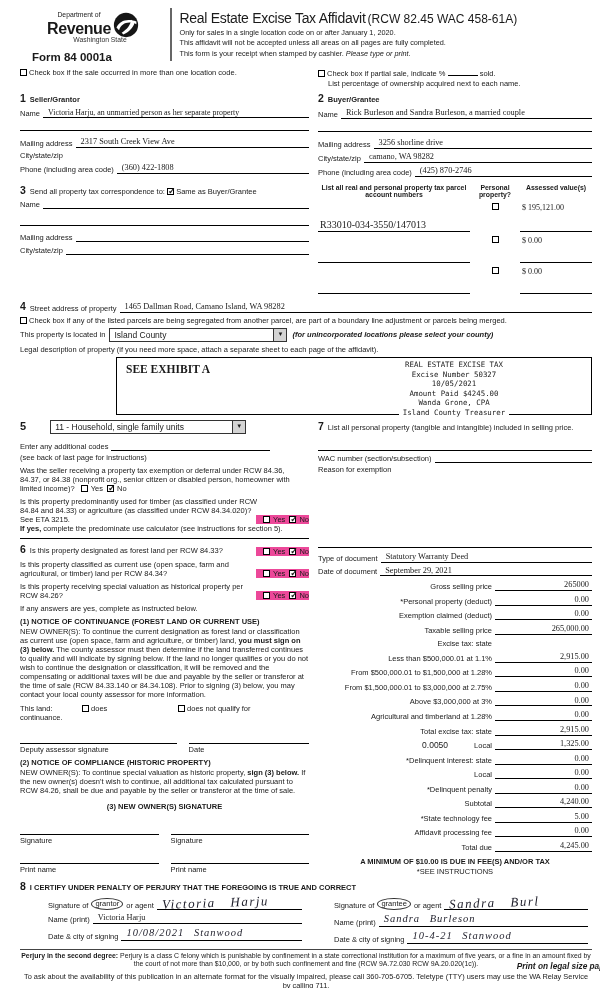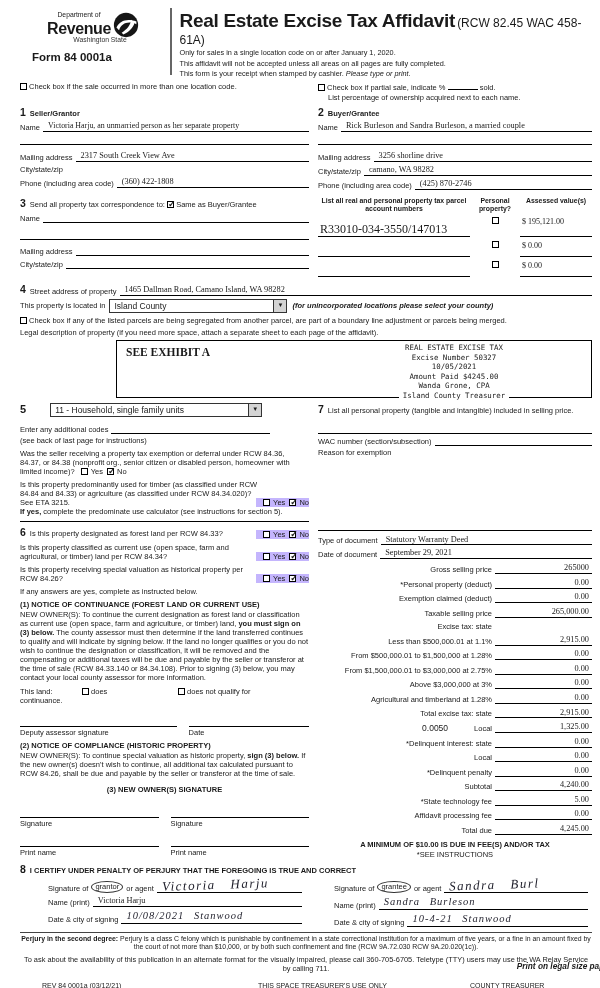--- a/index.html
+++ b/index.html
@@ -14,54 +14,54 @@
   .hdr { display: flex; }
   .hdr-left { width: 146px; text-align: center; padding-top: 3px; position: relative; }
   .dept { font-size: 6.8px; margin-left: -28px; }
   .brand-row { display: flex; justify-content: center; align-items: center; margin-top: -1px; }
   .brand { font-weight: bold; font-size: 16px; letter-spacing: -0.4px; }
   .logo { margin-left: 2px; margin-top: -6px; }
   .state { font-size: 6.8px; color: #333; margin-top: -2px; margin-left: 14px; }
   .form-no { font-weight: bold; font-size: 11.5px; margin-top: 7px; text-align: left; margin-left: 12px; }
   .hdr-div { width: 1.5px; background: #666; margin: 0 8px 4px 4px; }
   .hdr-right { flex: 1; padding-top: 2px; }
-  .title { font-weight: bold; font-size: 19px; letter-spacing: -0.3px; }
+  .title { font-weight: normal; font-size: 14px; letter-spacing: -0.3px; }
   .title-ref { font-size: 12px; }
   .hdr-note { font-size: 7.3px; line-height: 1.3; margin-top: 1px; }
 
   
   .cb { display: inline-block; width: 7px; height: 7px; border: 1px solid #000; background: #fff;
         vertical-align: -1px; position: relative; flex: none; }
   .cb.on::after { content: "\2713"; position: absolute; left: 0px; top: -3px; font-size: 9px; font-weight: bold; }
   .frow { display: flex; align-items: flex-end; margin-top: 3px; }
   .flabel { white-space: nowrap; margin-right: 3px; }
   .ffill { flex: 1; border-bottom: 1px solid #000; min-height: 10px;
            font-family: "Liberation Serif", serif; font-size: 8.3px; padding: 0 2px 0 5px; }
   .secno { font-weight: bold; font-size: 10.5px; margin-right: 4px; }
   .sectitle { font-weight: bold; font-size: 7.5px; }
   .yn { white-space: nowrap; }
   .yn .cb { margin: 0 1px 0 4px; }
   .q { position: relative; margin-top: 4px; padding-right: 2px; }
-  .yn-abs { position: absolute; right: 0; bottom: 0; background: #c4b5fd; padding-left: 3px; }
+  .yn-abs { position: absolute; right: 0; bottom: 0; background: #ec4899; padding-left: 3px; }
   .two-col { display: flex; }
   .col-l { width: 289px; flex: none; }
   .col-r { flex: 1; margin-left: 9px; }
 
   
   .cbrow { display: flex; margin-top: 3px; }
   .cbrow .half-l { width: 289px; flex: none; }
   .cbrow .half-r { flex: 1; margin-left: 9px; }
   .pct-fill { display: inline-block; width: 30px; border-bottom: 1px solid #000; height: 8px; }
   .own-note { margin-left: 10px; margin-top: 1px; }
 
   
   .ptable { display: grid; grid-template-columns: 1fr 40px 72px; column-gap: 5px; font-size: 6.9px; }
   .pth { font-weight: bold; text-align: center; line-height: 1.15; }
-  .pcell { border-bottom: 1px solid #000; min-height: 11px; margin-top: 9px;
-           font-family: "Liberation Serif", serif; font-size: 12px; padding-left: 2px; }
+  .pcell { border-bottom: 1px solid #000; min-height: 11px; margin-top: 20px;
+           font-family: "Liberation Serif", serif; font-size: 10px; padding-left: 2px; }
   .pcb { text-align: center; margin-top: 4px; }
   .pval { border-bottom: 1px solid #000; min-height: 11px; margin-top: 4px;
           font-family: "Liberation Serif", serif; font-size: 8px; padding-left: 2px; }
 
   
   .dd { display: inline-flex; align-items: stretch; border: 1.2px solid #333; background: #fff; height: 14px; vertical-align: middle; }
   .dd-val { padding: 1px 4px 0 4px; font-size: 8.5px; }
   .dd-btn { width: 13px; background: #d4d4d4; border-left: 1px solid #333; display: flex;
             align-items: center; justify-content: center; font-size: 6px; }
 
@@ -255,31 +255,31 @@
       </div>
     </div>
   </div>
 
   <div style="margin-top:6px;">
     <div class="frow" style="margin-top:0;">
       <span class="secno">4</span>
       <span class="flabel">Street address of property</span>
       <span class="ffill">1465 Dallman Road, Camano Island, WA 98282</span>
     </div>
+    <div style="margin-top:3px;">
+      <span class="cb"></span>
+      <span>Check box if any of the listed parcels are being segregated from another parcel, are part of a boundary line adjustment or parcels being merged.</span>
+    </div>
     <div style="margin-top:3px; display:flex; align-items:center;">
       <span>This property is located in</span>
       <span class="dd" style="width:178px; margin-left:4px;">
         <span class="dd-val" style="flex:1;">Island County</span>
         <span class="dd-btn">▼</span>
       </span>
       <span class="bold" style="font-style:italic; margin-left:5px;">(for unincorporated locations please select your county)</span>
-    </div>
-    <div style="margin-top:3px;">
-      <span class="cb"></span>
-      <span>Check box if any of the listed parcels are being segregated from another parcel, are part of a boundary line adjustment or parcels being merged.</span>
     </div>
     <div style="margin-top:3px;">Legal description of property (if you need more space, attach a separate sheet to each page of the affidavit).</div>
 
     <div class="exhibit-box">
       <div class="exhibit-label">SEE EXHIBIT A</div>
       <div class="stamp">
         <div><span>REAL ESTATE EXCISE TAX</span></div>
         <div><span>Excise Number 50327</span></div>
         <div><span>10/05/2021</span></div>
         <div><span>Amount Paid $4245.00</span></div>
@@ -288,21 +288,21 @@
       </div>
     </div>
   </div>
 
   <div class="main two-col">
 
     <div class="col-l">
       <div class="sec5">
         <div class="sec5-head">
           <span class="secno">5</span>
-          <span class="dd" style="width:212px;">
+          <span class="dd" style="width:196px;">
             <span class="dd-val" style="flex:1;">11 - Household, single family units</span>
             <span class="dd-btn">▼</span>
           </span>
         </div>
         <div class="frow" style="margin-top:7px; width:250px;">
           <span class="flabel">Enter any additional codes</span>
           <span class="ffill"></span>
         </div>
         <div class="small-note">(see back of last page for instructions)</div>
         <div class="q">

